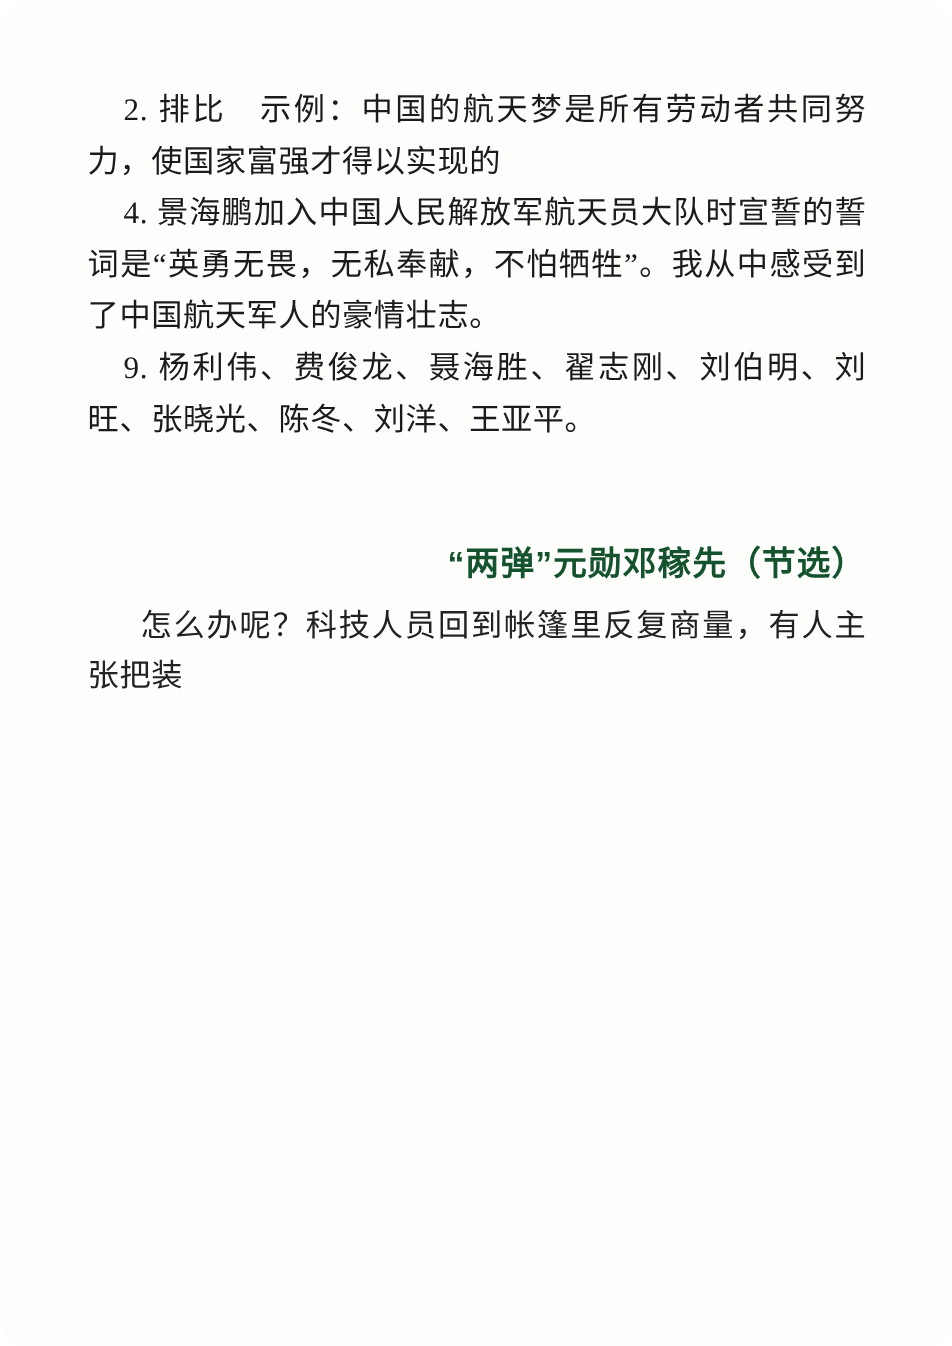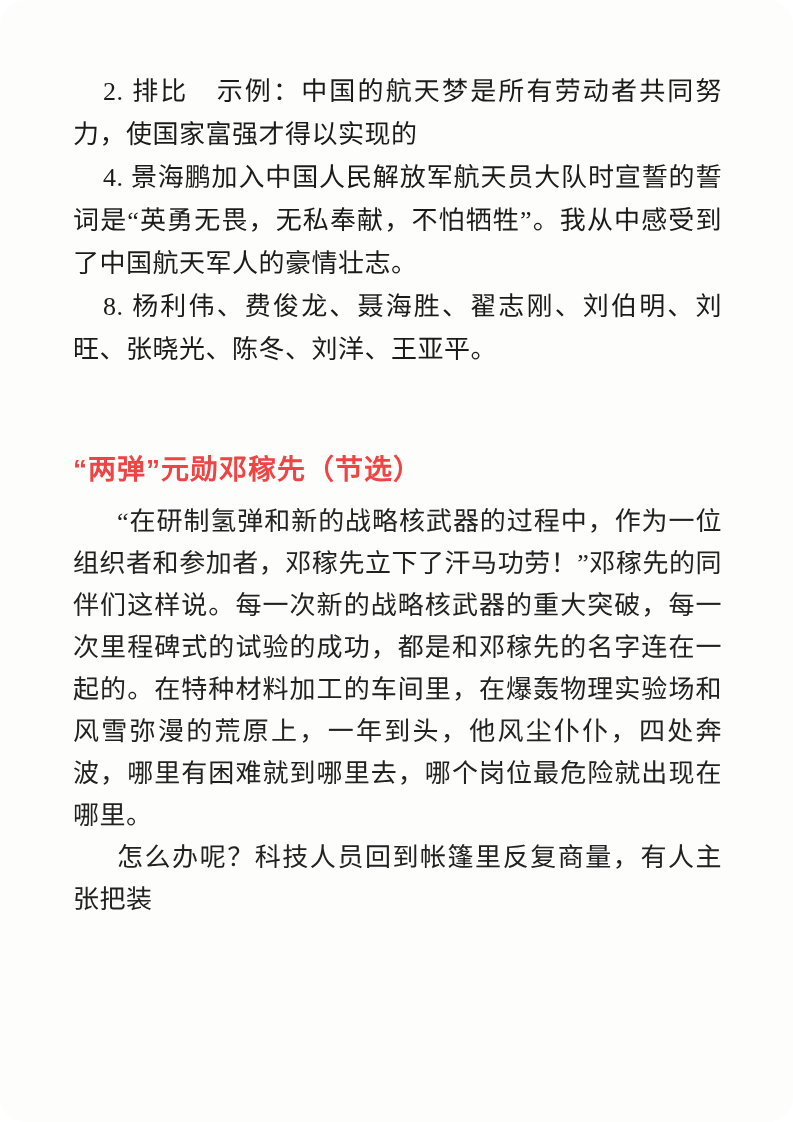--- a/index.html
+++ b/index.html
@@ -29,22 +29,22 @@
     text-indent: 30px;
     letter-spacing: 0.5px;
   }
   
   .article-title {
     margin: 76px 0 8px 0;
     font-family: "Liberation Sans", "DejaVu Sans", sans-serif;
     font-size: 28px;
     font-weight: 700;
     line-height: 46px;
-    color: #ef4444;
-    text-align: left;
+    color: #14532d;
+    text-align: right;
     letter-spacing: 1px;
   }
   
   .article p {
     margin: 0;
     font-family: "Liberation Serif", "DejaVu Serif", serif;
     font-size: 26px;
     line-height: 42px;
     color: #222222;
     text-align: justify;
@@ -53,23 +53,22 @@
   }
 </style>
 </head>
 <body>
 
 <div class="page">
 
   <section class="answers">
     <p>2. 排比　示例：中国的航天梦是所有劳动者共同努力，使国家富强才得以实现的</p>
     <p>4. 景海鹏加入中国人民解放军航天员大队时宣誓的誓词是“英勇无畏，无私奉献，不怕牺牲”。我从中感受到了中国航天军人的豪情壮志。</p>
-    <p>8. 杨利伟、费俊龙、聂海胜、翟志刚、刘伯明、刘旺、张晓光、陈冬、刘洋、王亚平。</p>
+    <p>9. 杨利伟、费俊龙、聂海胜、翟志刚、刘伯明、刘旺、张晓光、陈冬、刘洋、王亚平。</p>
   </section>
 
   <h1 class="article-title">“两弹”元勋邓稼先（节选）</h1>
 
   <section class="article">
-    <p>“在研制氢弹和新的战略核武器的过程中，作为一位组织者和参加者，邓稼先立下了汗马功劳！”邓稼先的同伴们这样说。每一次新的战略核武器的重大突破，每一次里程碑式的试验的成功，都是和邓稼先的名字连在一起的。在特种材料加工的车间里，在爆轰物理实验场和风雪弥漫的荒原上，一年到头，他风尘仆仆，四处奔波，哪里有困难就到哪里去，哪个岗位最危险就出现在哪里。</p>
     <p>怎么办呢？科技人员回到帐篷里反复商量，有人主张把装</p>
   </section>
 
 </div>
 
 </body></html>

